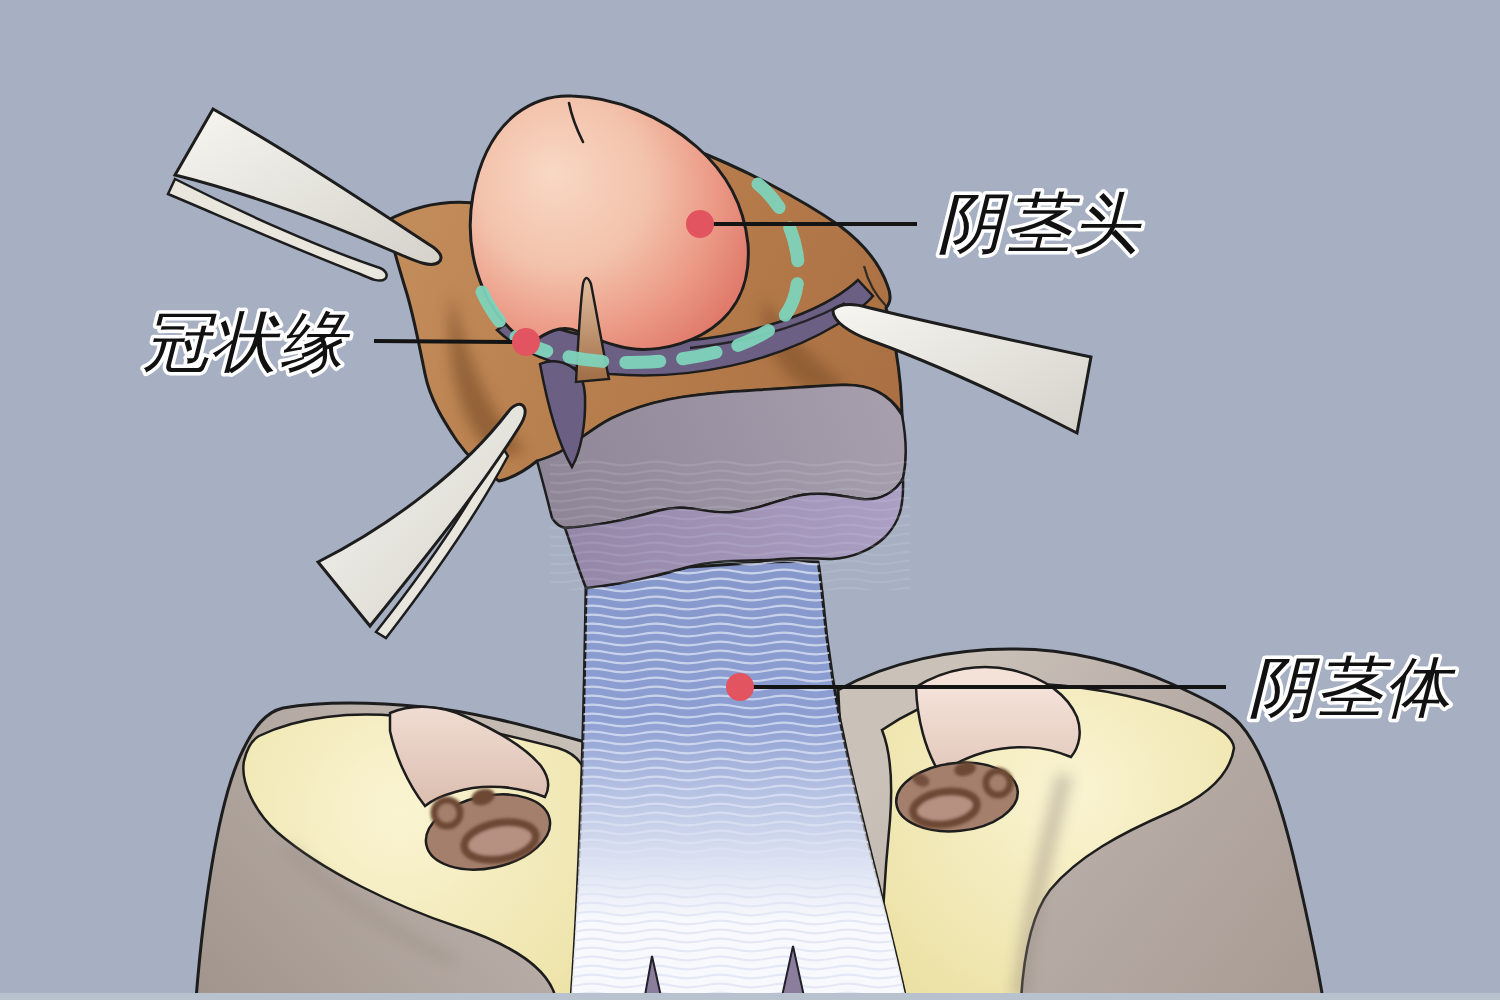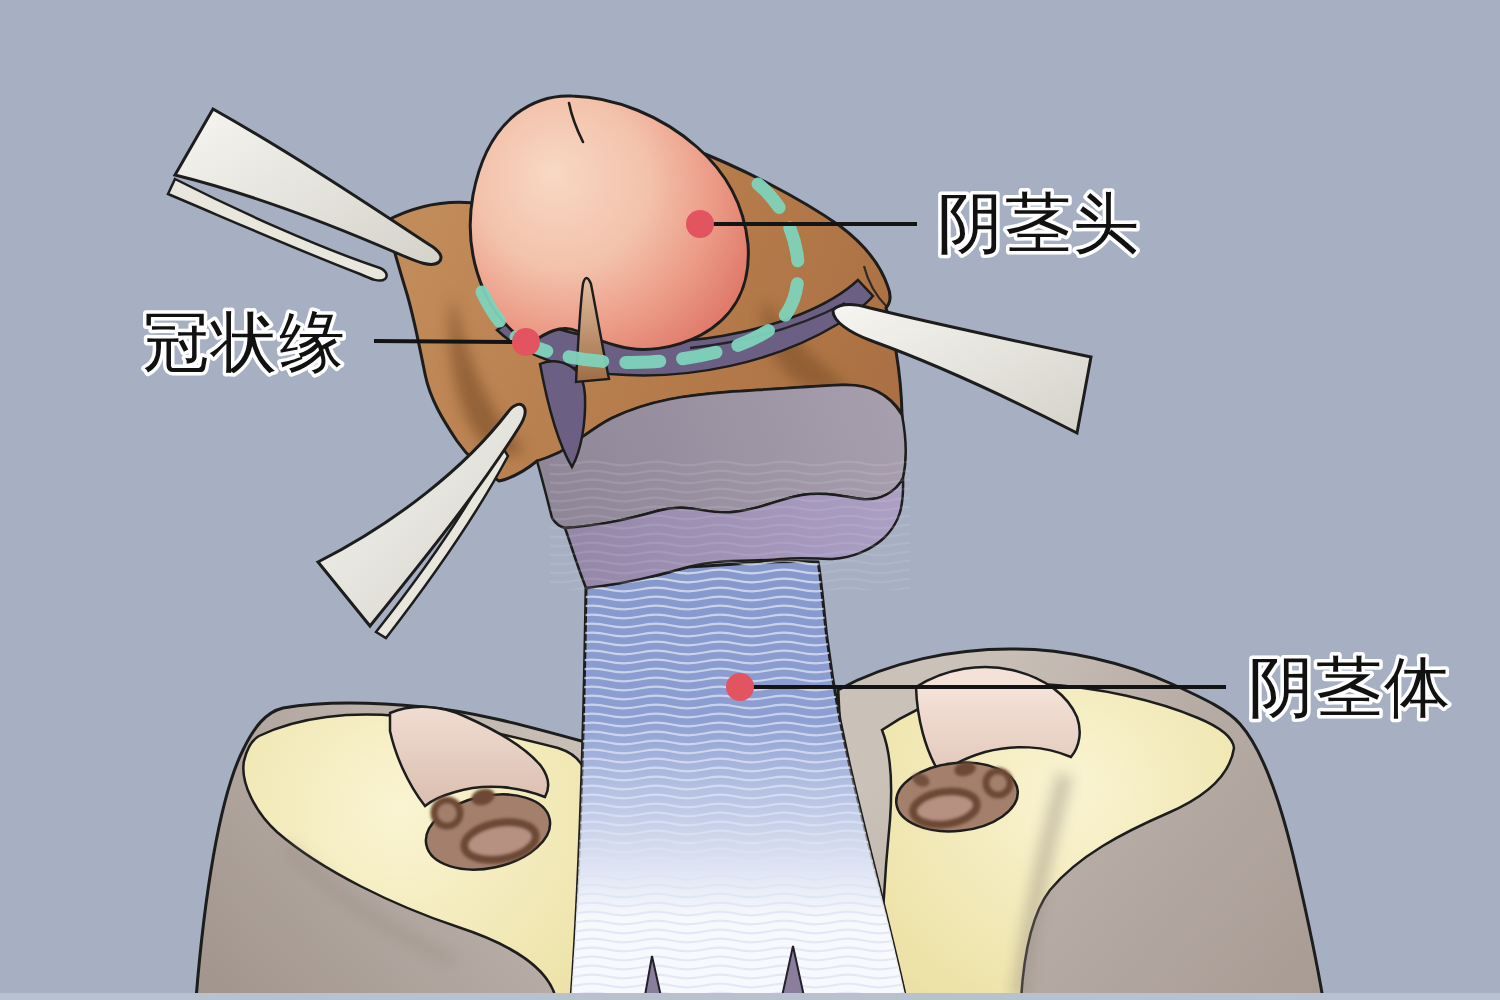--- a/index.html
+++ b/index.html
@@ -1,19 +1,20 @@
 <!DOCTYPE html>
 <html><head>
 <meta charset="utf-8">
 <style>
   html,body{margin:0;padding:0;background:#7e8899;}
   .stage{
     position:relative;width:1500px;height:1000px;overflow:hidden;
     background:#a6b0c2;
     font-family:"Liberation Sans","DejaVu Sans",sans-serif;
+    font-style:italic;
   }
   svg{display:block}
   text.anno{
     font-family:"Liberation Sans","DejaVu Sans",sans-serif;
     font-size:66px;font-weight:500;letter-spacing:2px;
     fill:#111;stroke:#fff;stroke-width:7;paint-order:stroke;
     stroke-linejoin:round;text-anchor:middle;
   }
 </style>
 </head>

